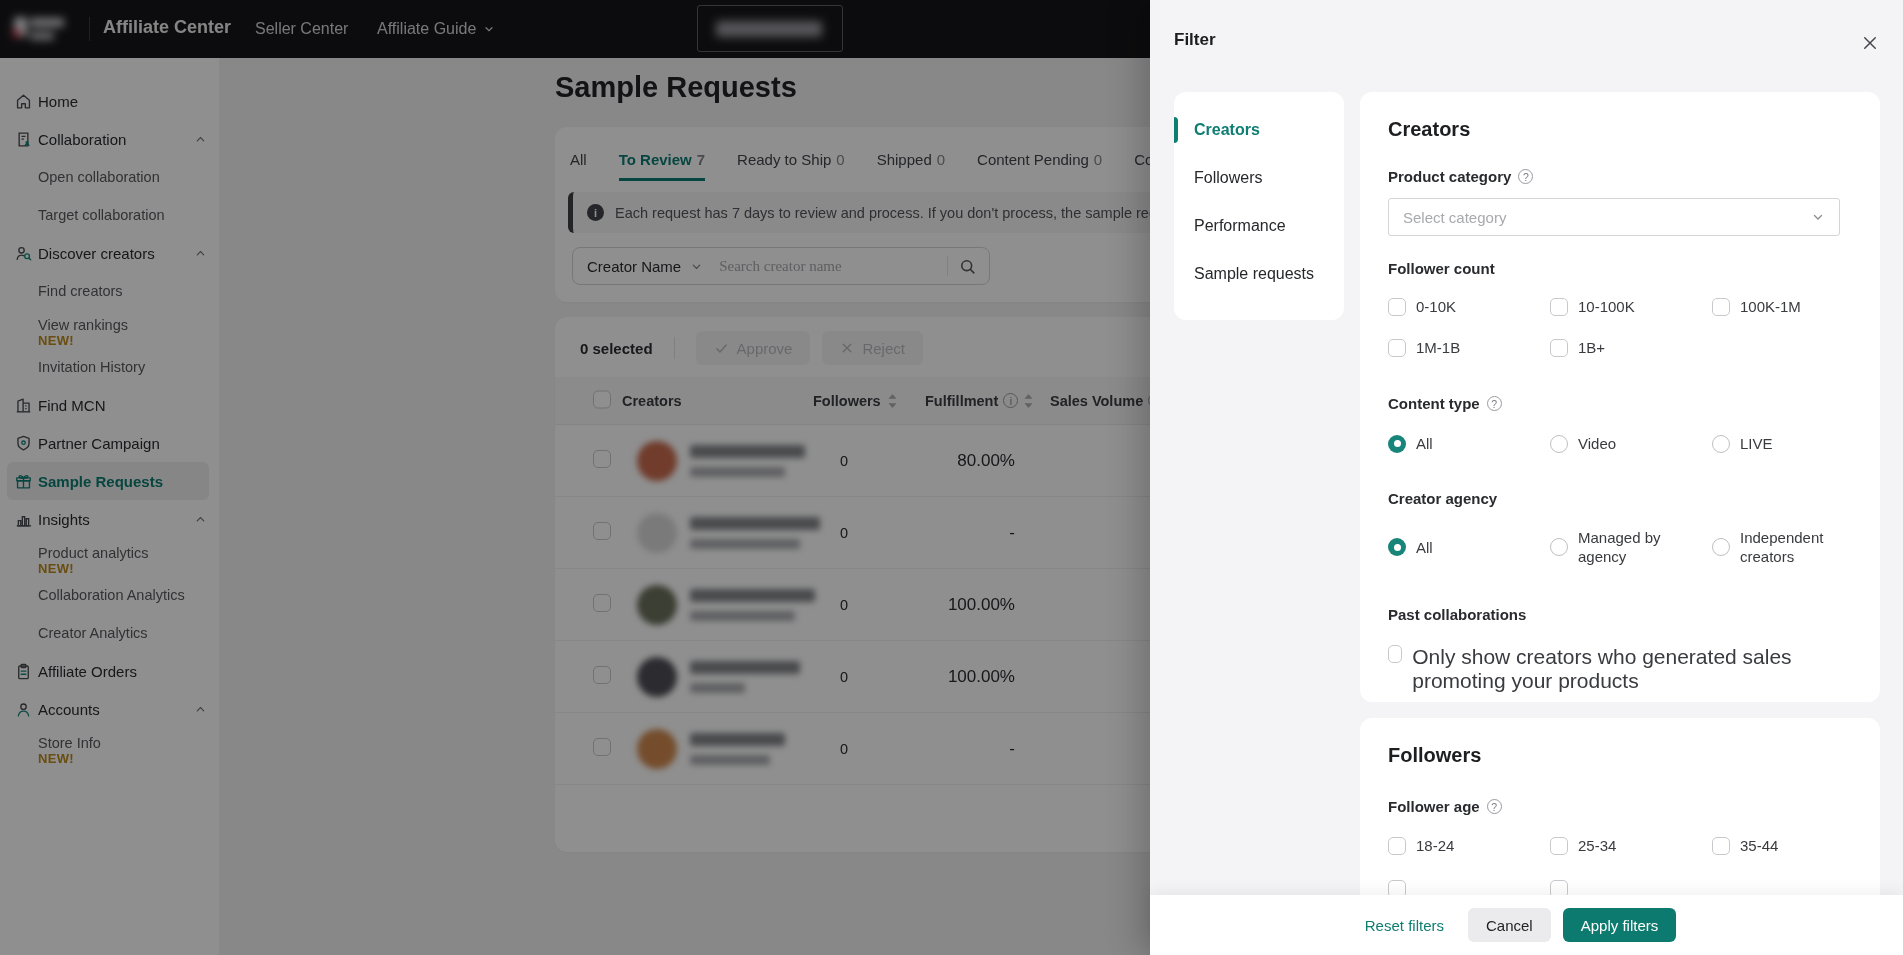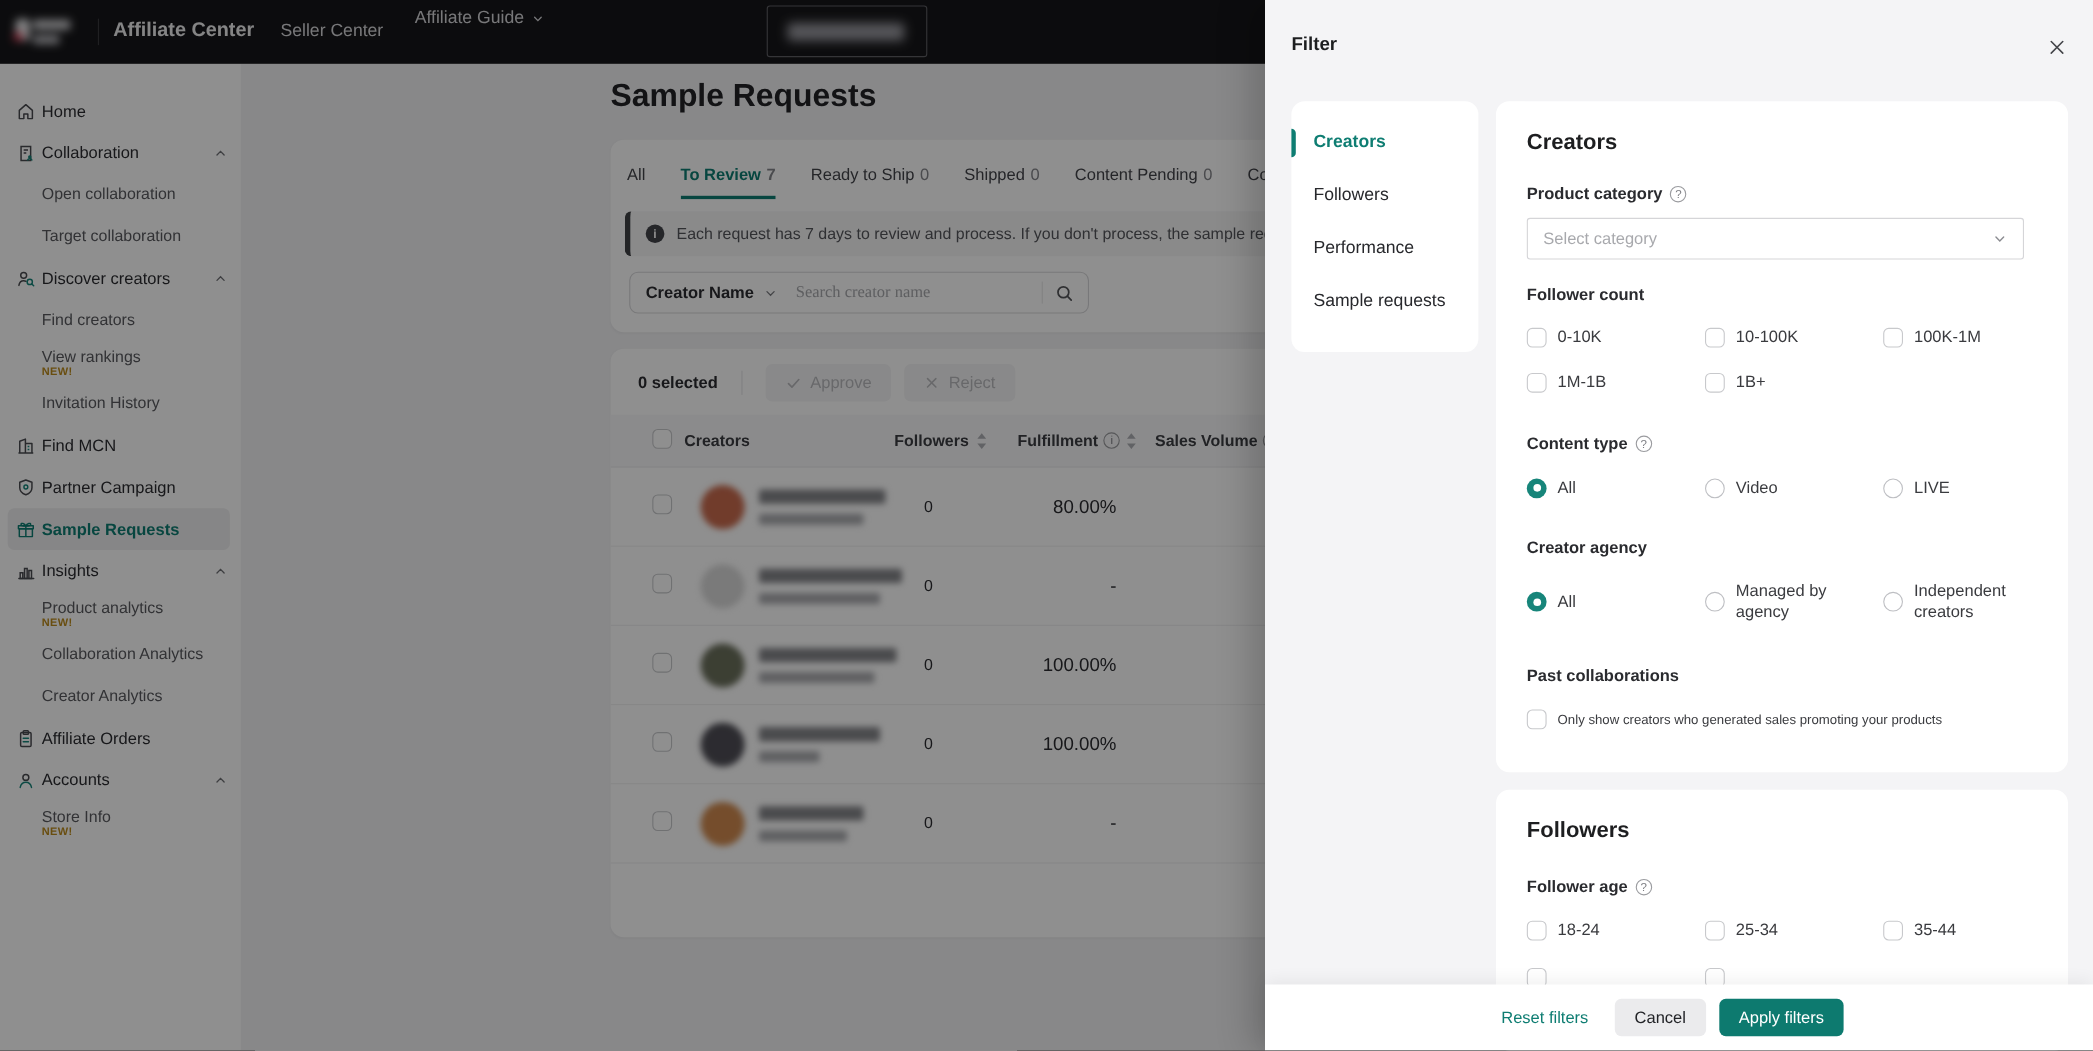--- a/index.html
+++ b/index.html
@@ -10,52 +10,52 @@
   
   .topbar { position:absolute; left:0; top:0; width:100%; height:58px; background:#17171a; z-index:10; }
   .tb-logo { position:absolute; left:12px; top:11px; width:56px; height:36px; filter:blur(4px); }
   .tb-logo .note { position:absolute; left:2px; top:6px; width:13px; height:20px; background:#e8e8ea; border-radius:4px; }
   .tb-logo .red  { position:absolute; left:0px; top:18px; width:9px; height:9px; background:#d9485f; border-radius:50%; }
   .tb-logo .l1 { position:absolute; left:18px; top:7px; width:34px; height:9px; background:#cfcfd2; border-radius:2px; }
   .tb-logo .l2 { position:absolute; left:18px; top:21px; width:24px; height:8px; background:#bfbfc4; border-radius:2px; }
   .tb-div { position:absolute; left:89px; top:17px; width:1px; height:24px; background:#3a3a3e; }
   .tb-title { position:absolute; left:103px; top:17px; font-size:18px; font-weight:700; color:#ededee; }
   .tb-link1 { position:absolute; left:255px; top:20px; font-size:16px; color:#d6d6d9; }
-  .tb-link2 { position:absolute; left:377px; top:8px; font-size:16px; color:#d6d6d9; display:flex; align-items:center; gap:7px;text-align:right; }
+  .tb-link2 { position:absolute; left:377px; top:20px; font-size:16px; color:#d6d6d9; display:flex; align-items:center; gap:7px;text-align:right; }
   .tb-redacted { position:absolute; left:697px; top:5px; width:146px; height:47px; border:1px solid #5f5f64; border-radius:3px; }
   .tb-redacted .pill { position:absolute; left:18px; top:15px; width:106px; height:16px; background:#9b9ba2; border-radius:3px; filter:blur(5px); }
 
   
   .sidebar { position:absolute; left:0; top:58px; width:219px; bottom:0; background:#ffffff; z-index:5; padding-top:24px; }
   .srow { position:relative; height:38px; display:flex; align-items:center; padding-left:14px; padding-right:12px; font-size:15px; color:#2b2c30; cursor:pointer; }
   .srow .sicon { width:24px; display:flex; align-items:center; flex:none; }
   .srow.sub { padding-left:38px; font-size:14.5px; color:#595a5f; }
   .srow .chev { margin-left:auto; display:flex; }
   .srow.active { background:#efeff0; border-radius:6px; margin:0 10px 0 7px; padding-left:7px; color:#0e7d72; font-weight:700; }
   .srow.active .sicon { margin-left:0; }
-  .srow .badge { position:absolute; left:38px; top:23px; font-size:10px; font-weight:700; color:#bc8b1d; letter-spacing:.3px; }
+  .srow .badge { position:absolute; left:38px; top:23px; font-size:13px; font-weight:700; color:#bc8b1d; letter-spacing:.3px; }
   .srow.has-badge .slabel { position:relative; top:-4px; }
   .srow.sub.has-badge .badge { left:38px; }
 
   
   .main { position:absolute; left:219px; top:58px; right:0; bottom:0; background:#f2f2f4; z-index:1; }
   .page-title { position:absolute; left:336px; top:13px; font-size:29px; font-weight:700; color:#222327; }
   .card { position:absolute; background:#fff; border-radius:12px; box-shadow:0 1px 2px rgba(0,0,0,.03); }
   .card1 { left:336px; top:69px; width:1180px; height:175px; }
   .card2 { left:336px; top:259px; width:1180px; height:535px; overflow:hidden; }
 
   .tabs { position:absolute; left:15px; top:24px; display:flex; align-items:flex-start; gap:32px; }
   .tab { display:flex; gap:5px; font-size:15px; color:#43444a; padding-bottom:10px; cursor:pointer; white-space:nowrap; }
   .tab .cnt { color:#85868b; }
   .tab.active { color:#0e7d72; font-weight:700; border-bottom:3px solid #0e7d72;align-items:flex-end; }
   .alert { position:absolute; left:13px; top:65px; width:1157px; height:41px; background:#f6f6f7; border-radius:6px; border-left:5px solid #3f4044; display:flex; align-items:center; padding-left:14px; overflow:hidden; }
   .alert .ic { width:17px; height:17px; border-radius:50%; background:#43444a; color:#fff; font-size:11px; font-weight:700; display:flex; align-items:center; justify-content:center; flex:none; }
   .alert .txt { margin-left:11px; font-size:14.5px; color:#55565b; white-space:nowrap; }
   .searchbox { position:absolute; left:17px; top:120px; width:418px; height:38px; border:1px solid #d7d7da; border-radius:8px; display:flex; align-items:center; padding:0 12px 0 14px; background:#fff; }
-  .searchbox .fld { font-size:15px; color:#2b2c30; white-space:nowrap;font-weight:bold; }
+  .searchbox .fld { font-size:15px; color:#2b2c30; white-space:nowrap; }
   .searchbox .chev { margin-left:9px; display:flex; }
   .searchbox input { border:0; outline:0; margin-left:16px; flex:1; font-size:15px; color:#0f172a; font-family:Liberation Serif, serif; min-width:0; background:transparent; }
   .searchbox input::placeholder { color:#a8a9ad; }
   .searchbox .vdiv { width:1px; height:20px; background:#e6e6e8; margin-right:10px; }
 
   .toolbar { position:absolute; left:25px; top:14px; display:flex; align-items:center; }
   .toolbar .sel { font-size:15px; font-weight:700; color:#2b2c30; }
   .toolbar .vdiv { width:1px; height:22px; background:#e4e4e6; margin:0 21px; }
   .btn-dis { height:34px; display:flex; align-items:center; gap:8px; padding:0 18px; background:#f5f5f6; border-radius:6px; color:#b9babe; font-size:15px; cursor:default; }
   .btn-dis + .btn-dis { margin-left:12px; }
@@ -92,21 +92,21 @@
   .ph { position:absolute; left:28px; font-size:20px; font-weight:700; color:#1d1e20; }
   .plabel { position:absolute; left:28px; display:flex; align-items:center; gap:7px; font-size:15px; font-weight:700; color:#2a2b2f; }
   .pselect { position:absolute; left:28px; width:452px; height:38px; border:1px solid #d5d5d8; border-radius:3px; background:#fff; display:flex; align-items:center; padding:0 14px; cursor:pointer; }
   .pselect .plc { font-size:15px; color:#a8a9ad; flex:1; }
   .ogrid { position:absolute; left:28px; display:grid; grid-template-columns:162px 162px 162px; row-gap:22px; }
   .opt { display:flex; align-items:center; gap:10px; font-size:15px; color:#3a3b3f; cursor:pointer; }
   .radio { width:18px; height:18px; border:1.5px solid #bebfc3; border-radius:50%; background:#fff; flex:none; position:relative; }
   .radio.sel { border:0; background:#17857a; }
   .radio.sel::after { content:""; position:absolute; left:5.5px; top:5.5px; width:7px; height:7px; background:#fff; border-radius:50%; }
   .opt .ml { line-height:19px; }
-  .pchk-row { position:absolute; left:28px; display:flex; align-items:center; gap:10px; font-size:12px; color:#3a3b3f; }
+  .pchk-row { position:absolute; left:28px; display:flex; align-items:flex-start; gap:10px; font-size:21px; color:#3a3b3f; }
   .pfoot { position:absolute; left:0; right:0; bottom:0; height:60px; background:#fff; box-shadow:0 -4px 14px rgba(0,0,0,.06); display:flex; align-items:center; justify-content:center; padding-right:12px; z-index:5; }
   .pfoot .reset { color:#0e7d72; font-size:15px; margin-right:24px; cursor:pointer; }
   .btn { height:34px; padding:0 18px; border-radius:6px; font-size:15px; display:flex; align-items:center; cursor:pointer; border:0; font-family:inherit; }
   .btn.cancel { background:#ebebed; color:#222327; margin-right:12px; }
   .btn.apply { background:#0d7a6f; color:#fff; }
   svg { display:block; }
 </style>
 </head>
 <body>
 

